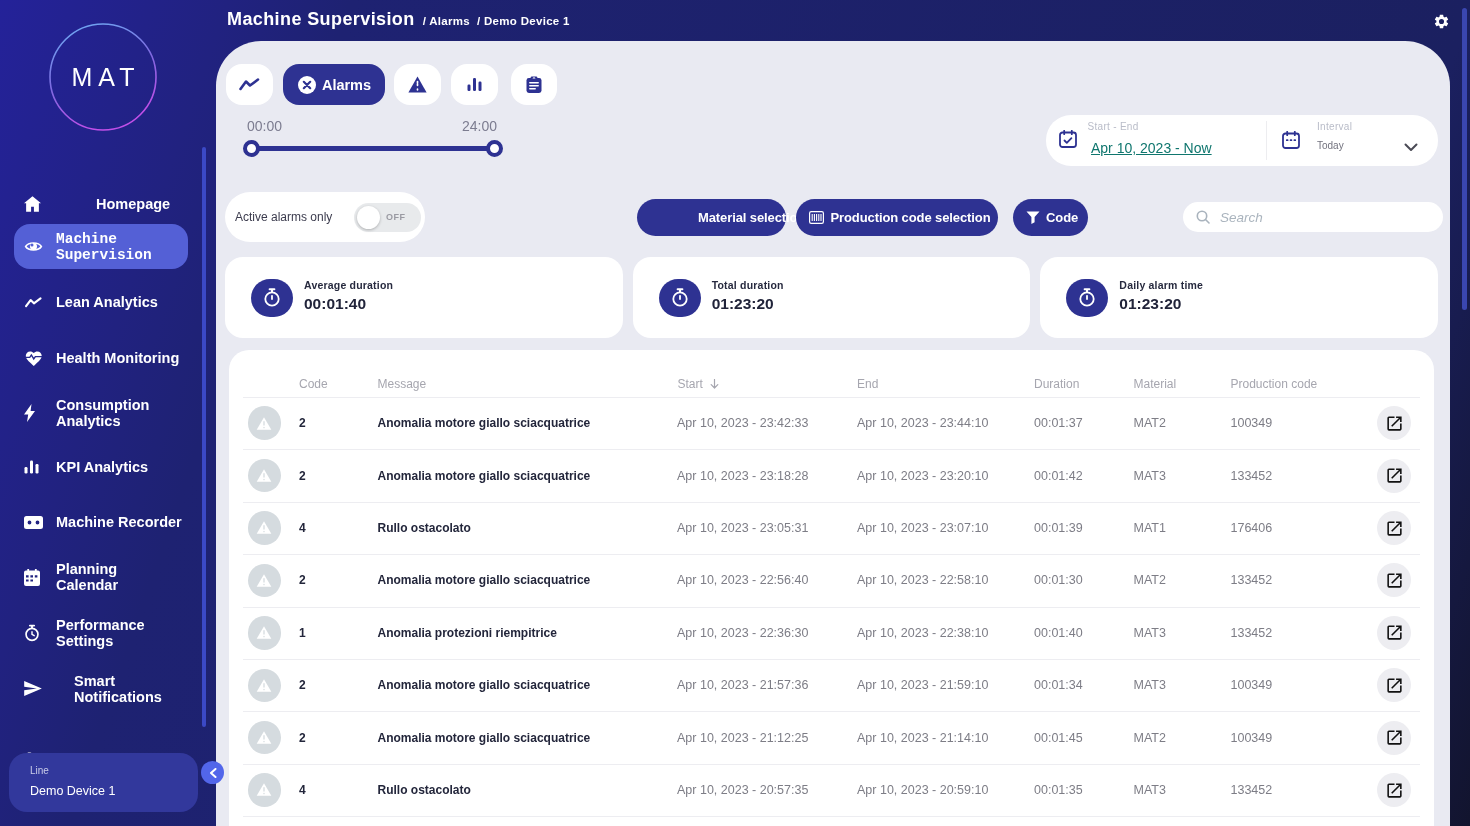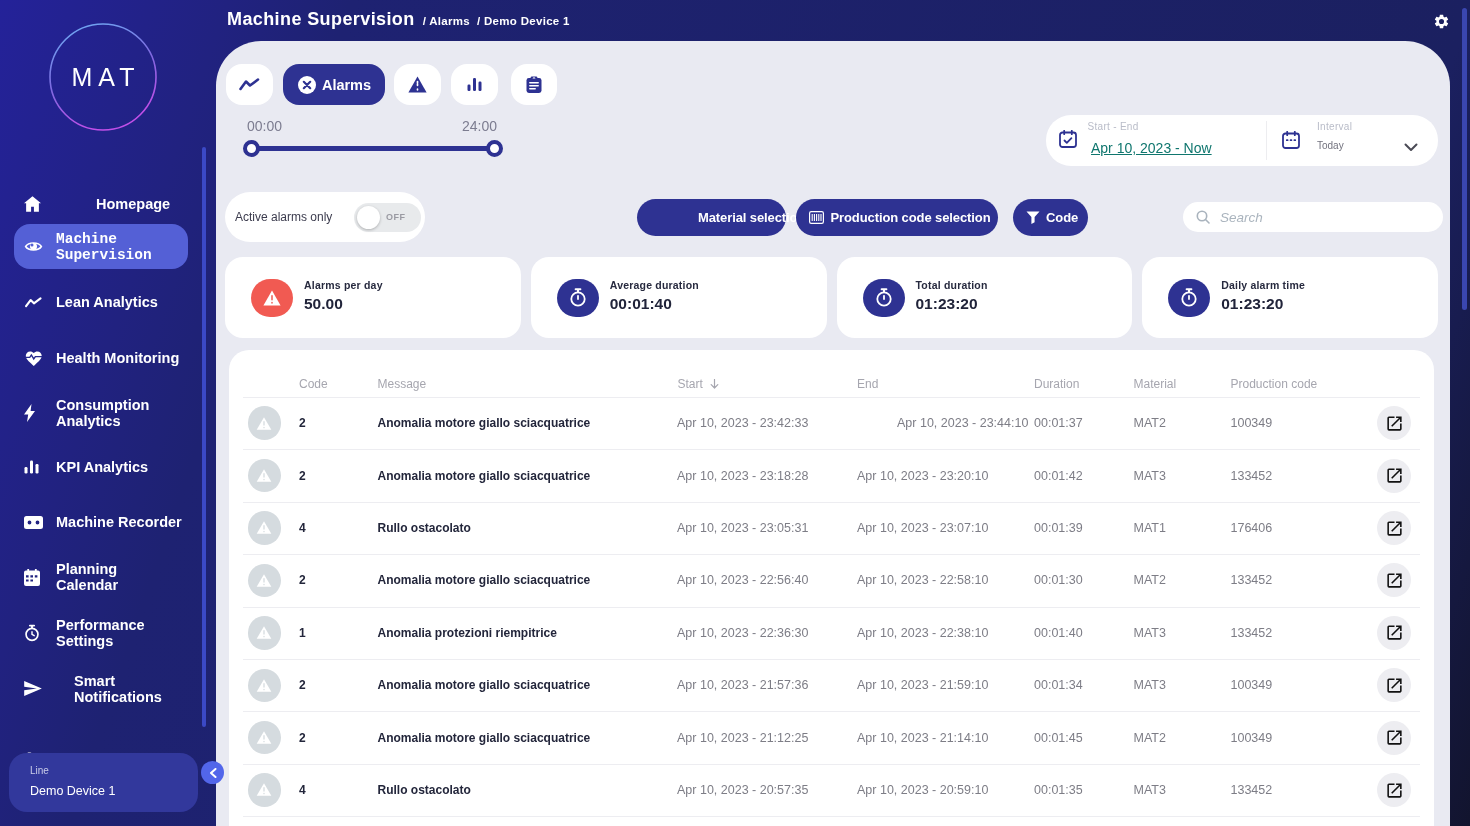--- a/index.html
+++ b/index.html
@@ -158,30 +158,20 @@
     <path d="M5.2 0.8v3.4M12.8 0.8v3.4" stroke="#2e3292" stroke-width="1.8" stroke-linecap="round"></path>
     <path d="M4.8 9.2h.8M8.6 9.2h.8M12.4 9.2h.8" stroke="#2e3292" stroke-width="1.8" stroke-linecap="round"></path>
   </svg>
 <div class="abs" style="left:1317px; top:121px; font-size:10px; color:#b9bcc8; letter-spacing:.3px;">Interval</div>
 <div class="abs" style="left:1317px; top:140px; font-size:10px; color:#72727e;">Today</div>
 <svg class="abs" style="left:1404px; top:143px;" width="14" height="9" viewBox="0 0 14 9">
     <path d="M1.5 1.5 7 7 12.5 1.5" fill="none" stroke="#4a4a55" stroke-width="2" stroke-linecap="round" stroke-linejoin="round"></path>
   </svg>
 
 <div class="abs stats">
-  <div class="stat">
-      <div class="ic red">
-        <svg width="18" height="16" viewBox="0 0 19 17">
-          <path d="M9.5 0.6 18.6 16.4 H0.4 Z" fill="#fff"></path>
-          <path d="M9.5 6v4.4M9.5 13.2v.6" stroke="#f15a52" stroke-width="1.6" stroke-linecap="round"></path>
-        </svg>
-      </div>
-      <div class="lbl">Alarms per day</div>
-      <div class="val">50.00</div>
-    </div>
   <div class="stat">
       <div class="ic blue">
         <svg width="18" height="19" viewBox="0 0 18 19">
           <circle cx="9" cy="11" r="6.7" fill="none" stroke="#fff" stroke-width="1.8"></circle>
           <path d="M9 7.8V11" stroke="#fff" stroke-width="1.8" stroke-linecap="round"></path>
           <path d="M6.6 1.2h4.8" stroke="#fff" stroke-width="2" stroke-linecap="round"></path>
           <path d="M9 1.5v2.6" stroke="#fff" stroke-width="2"></path>
         </svg>
       </div>
       <div class="lbl">Average duration</div>
@@ -234,21 +224,21 @@
 <div class="hr" style="top:816.2px;"></div>
 <div class="row-ic" style="top:406.4px;">
     <svg width="16" height="15" viewBox="0 0 19 17">
       <path d="M9.5 1.2 18.2 16 H0.8 Z" fill="#fff"></path>
       <path d="M9.5 6.4v4M9.5 13v.5" stroke="#d5dbdf" stroke-width="1.5" stroke-linecap="round"></path>
     </svg>
   </div>
 <div class="cell b" style="left:299px; top:416.2px;">2</div>
 <div class="cell b" style="left:377.5px; top:416.2px;">Anomalia motore giallo sciacquatrice</div>
 <div class="cell" style="left:677px; top:416.2px;">Apr 10, 2023 - 23:42:33</div>
-<div class="cell" style="left:857px; top:416.2px;margin-left:40px;">Apr 10, 2023 - 23:44:10</div>
+<div class="cell" style="left:857px; top:416.2px;">Apr 10, 2023 - 23:44:10</div>
 <div class="cell" style="left:1034px; top:416.2px;">00:01:37</div>
 <div class="cell" style="left:1133.5px; top:416.2px;">MAT2</div>
 <div class="cell" style="left:1230.5px; top:416.2px;">100349</div>
 <div class="act-ic" style="top:406.2px;">
     <svg width="19" height="19" viewBox="0 0 24 24" fill="#111">
       <path d="M19 19H5V5h7V3H5a2 2 0 0 0-2 2v14a2 2 0 0 0 2 2h14c1.1 0 2-.9 2-2v-7h-2v7zM14 3v2h3.59l-9.83 9.83 1.41 1.41L19 6.41V10h2V3h-7z"></path>
     </svg>
   </div>
 <div class="row-ic" style="top:458.8px;">
     <svg width="16" height="15" viewBox="0 0 19 17">

